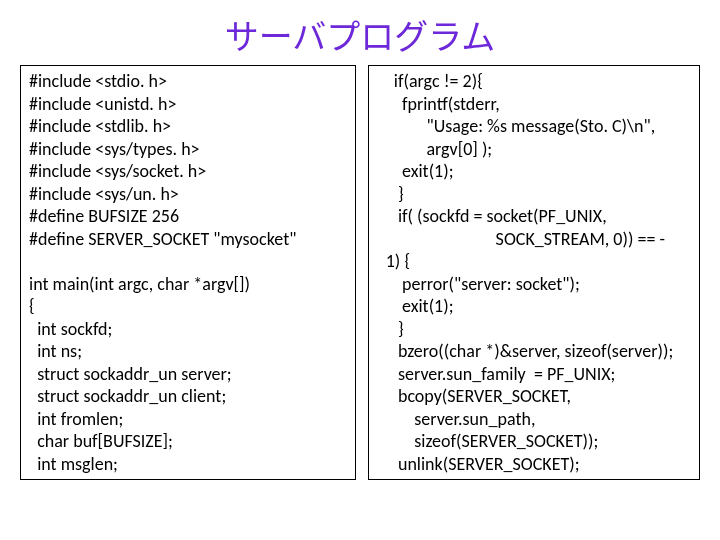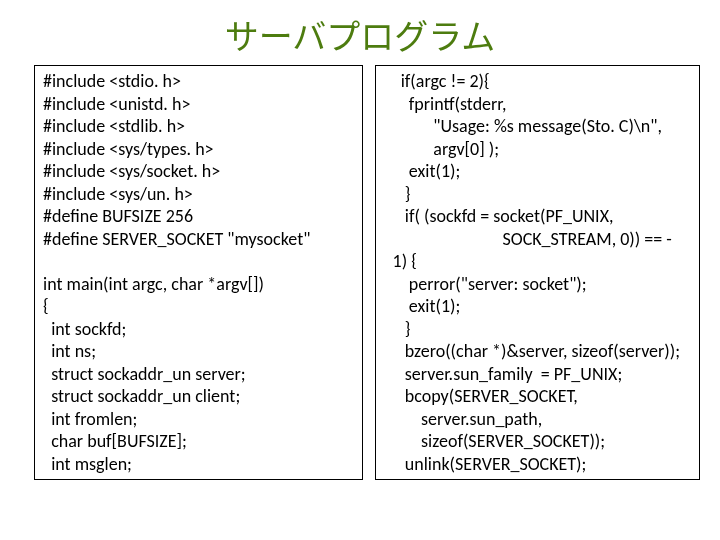--- a/index.html
+++ b/index.html
@@ -12,39 +12,39 @@
   }
   .slide {
     width: 100%;
     height: 100%;
     padding: 10px 20px 0 20px;
   }
   .title {
     text-align: center;
     font-size: 34px;
     font-weight: 400;
-    color: #4d7c0f;
+    color: #6d28d9;
     margin-bottom: 6px;
     font-family: "MS PGothic","Yu Gothic","Noto Sans CJK JP",sans-serif;
   }
   .columns {
     display: flex;
     gap: 12px;
   }
   .codebox {
     border: 1.5px solid #000;
     padding: 4px 8px 4px 8px;
     font-size: 18px;
     line-height: 1.25;
     color: #000;
     white-space: pre;
     font-family: "Calibri","Arial",sans-serif;
     font-weight: 400;
   }
-  .left  { flex: 1.02; margin-left: 14px; }
+  .left  { flex: 1.02; }
   .right { flex: 0.98; padding-left: 17px; }
 </style>
 </head>
 <body>
 
 <div class="slide">
   <div class="title">サーバプログラム</div>
   <div class="columns">
     <div class="codebox left">#include &lt;stdio. h&gt;
 #include &lt;unistd. h&gt;

